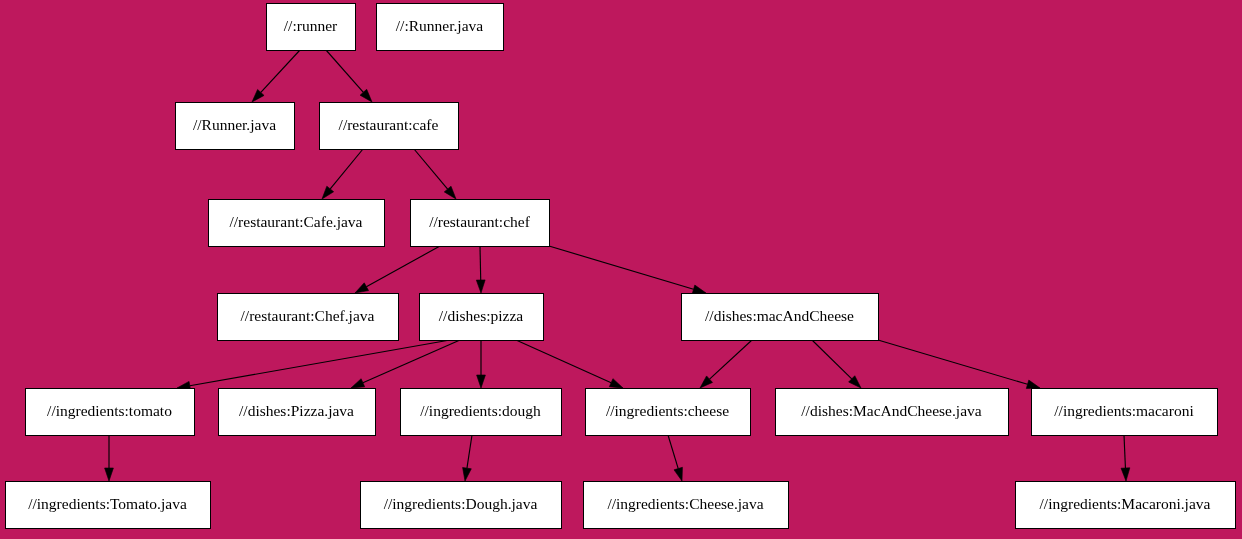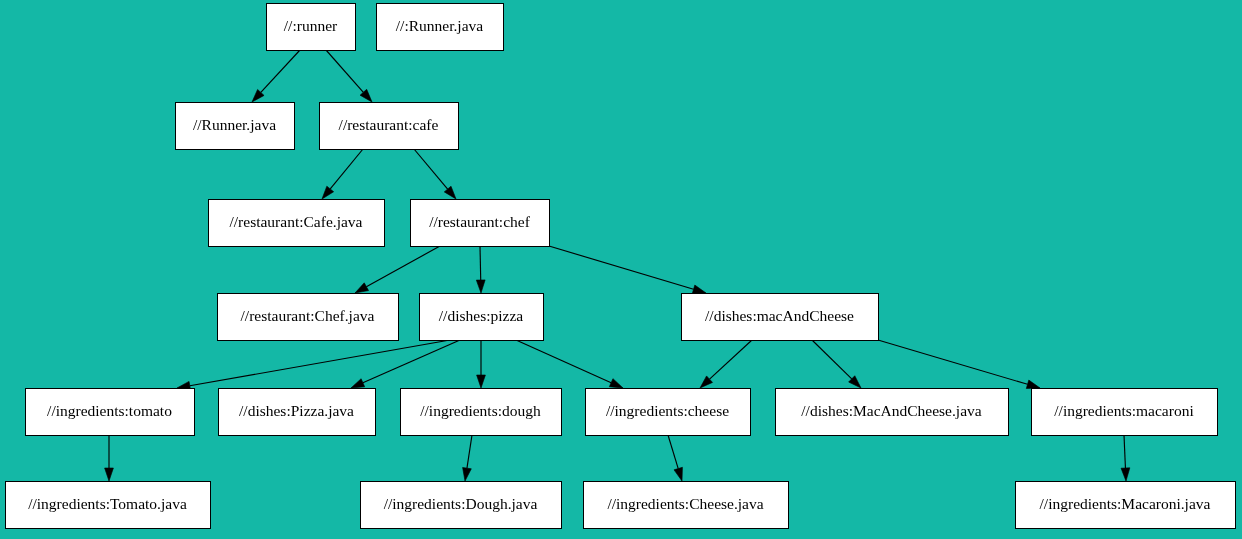--- a/index.html
+++ b/index.html
@@ -4,21 +4,21 @@
 <style>
   html, body {
     margin: 0;
     padding: 0;
     background: #ffffff;
   }
   #graph-canvas {
     position: relative;
     width: 1242px;
     height: 539px;
-    background: #14b8a6;
+    background: #be185d;
     font-family: "Liberation Serif", "DejaVu Serif", serif;
     overflow: hidden;
   }
   svg.graph-svg {
     position: absolute;
     left: 0;
     top: 0;
     width: 1242px;
     height: 539px;
   }

